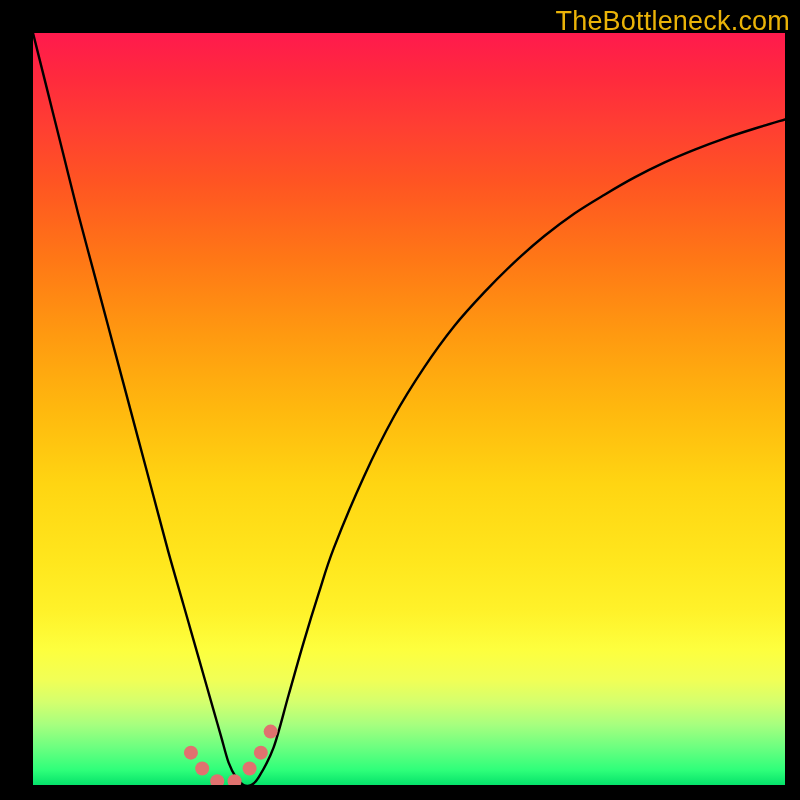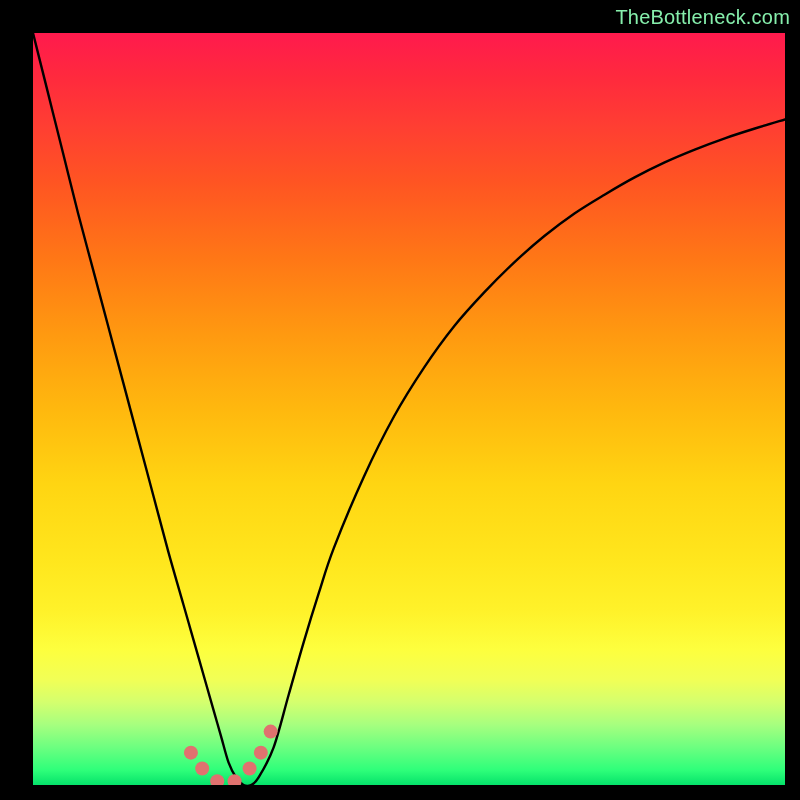--- a/index.html
+++ b/index.html
@@ -41,22 +41,22 @@
       #d4ff6e 89%,
       #a6ff7f 92%,
       #6cff80 95%,
       #2fff7a 98%,
       #05e26a 100%);
   }
   .watermark {
     position: absolute;
     top: 6px;
     right: 10px;
-    color: #86efac;
-    font-size: 20px;
+    color: #eab308;
+    font-size: 27px;
     font-weight: 500;
     letter-spacing: 0.2px;
     user-select: none;
   }
   svg.curves {
     position: absolute;
     left: 0;
     top: 0;
     width: 752px;
     height: 752px;

